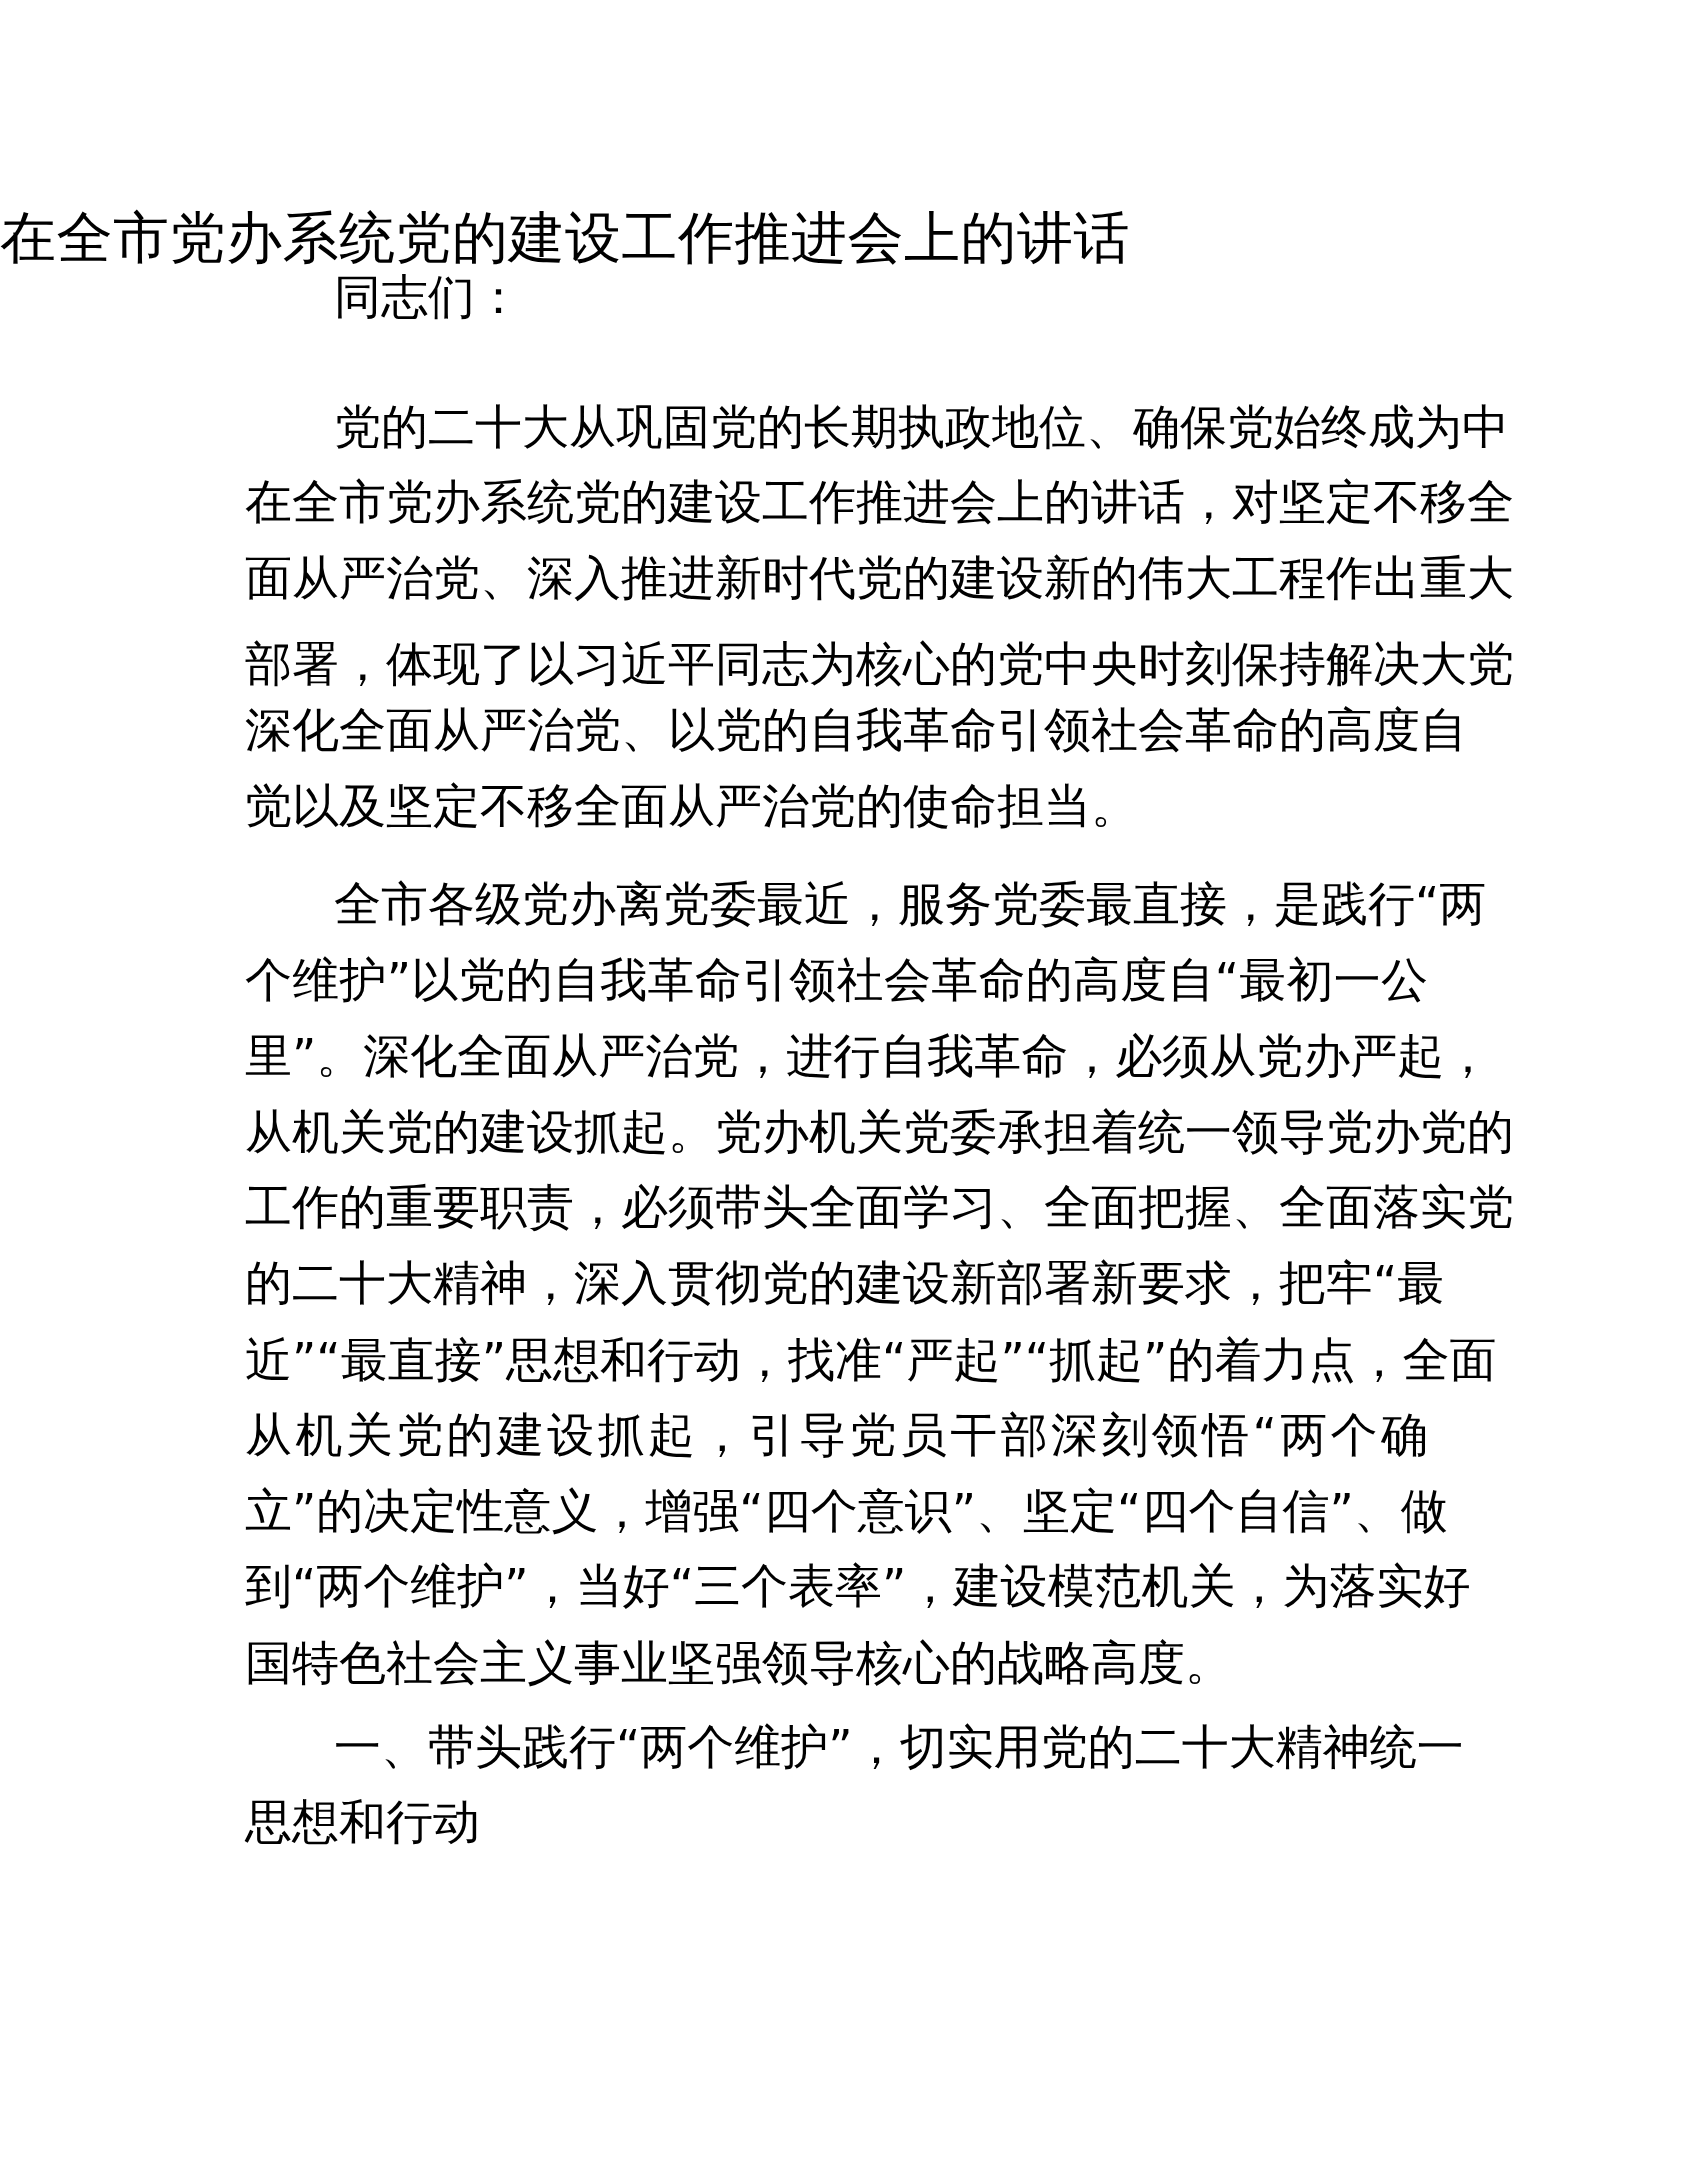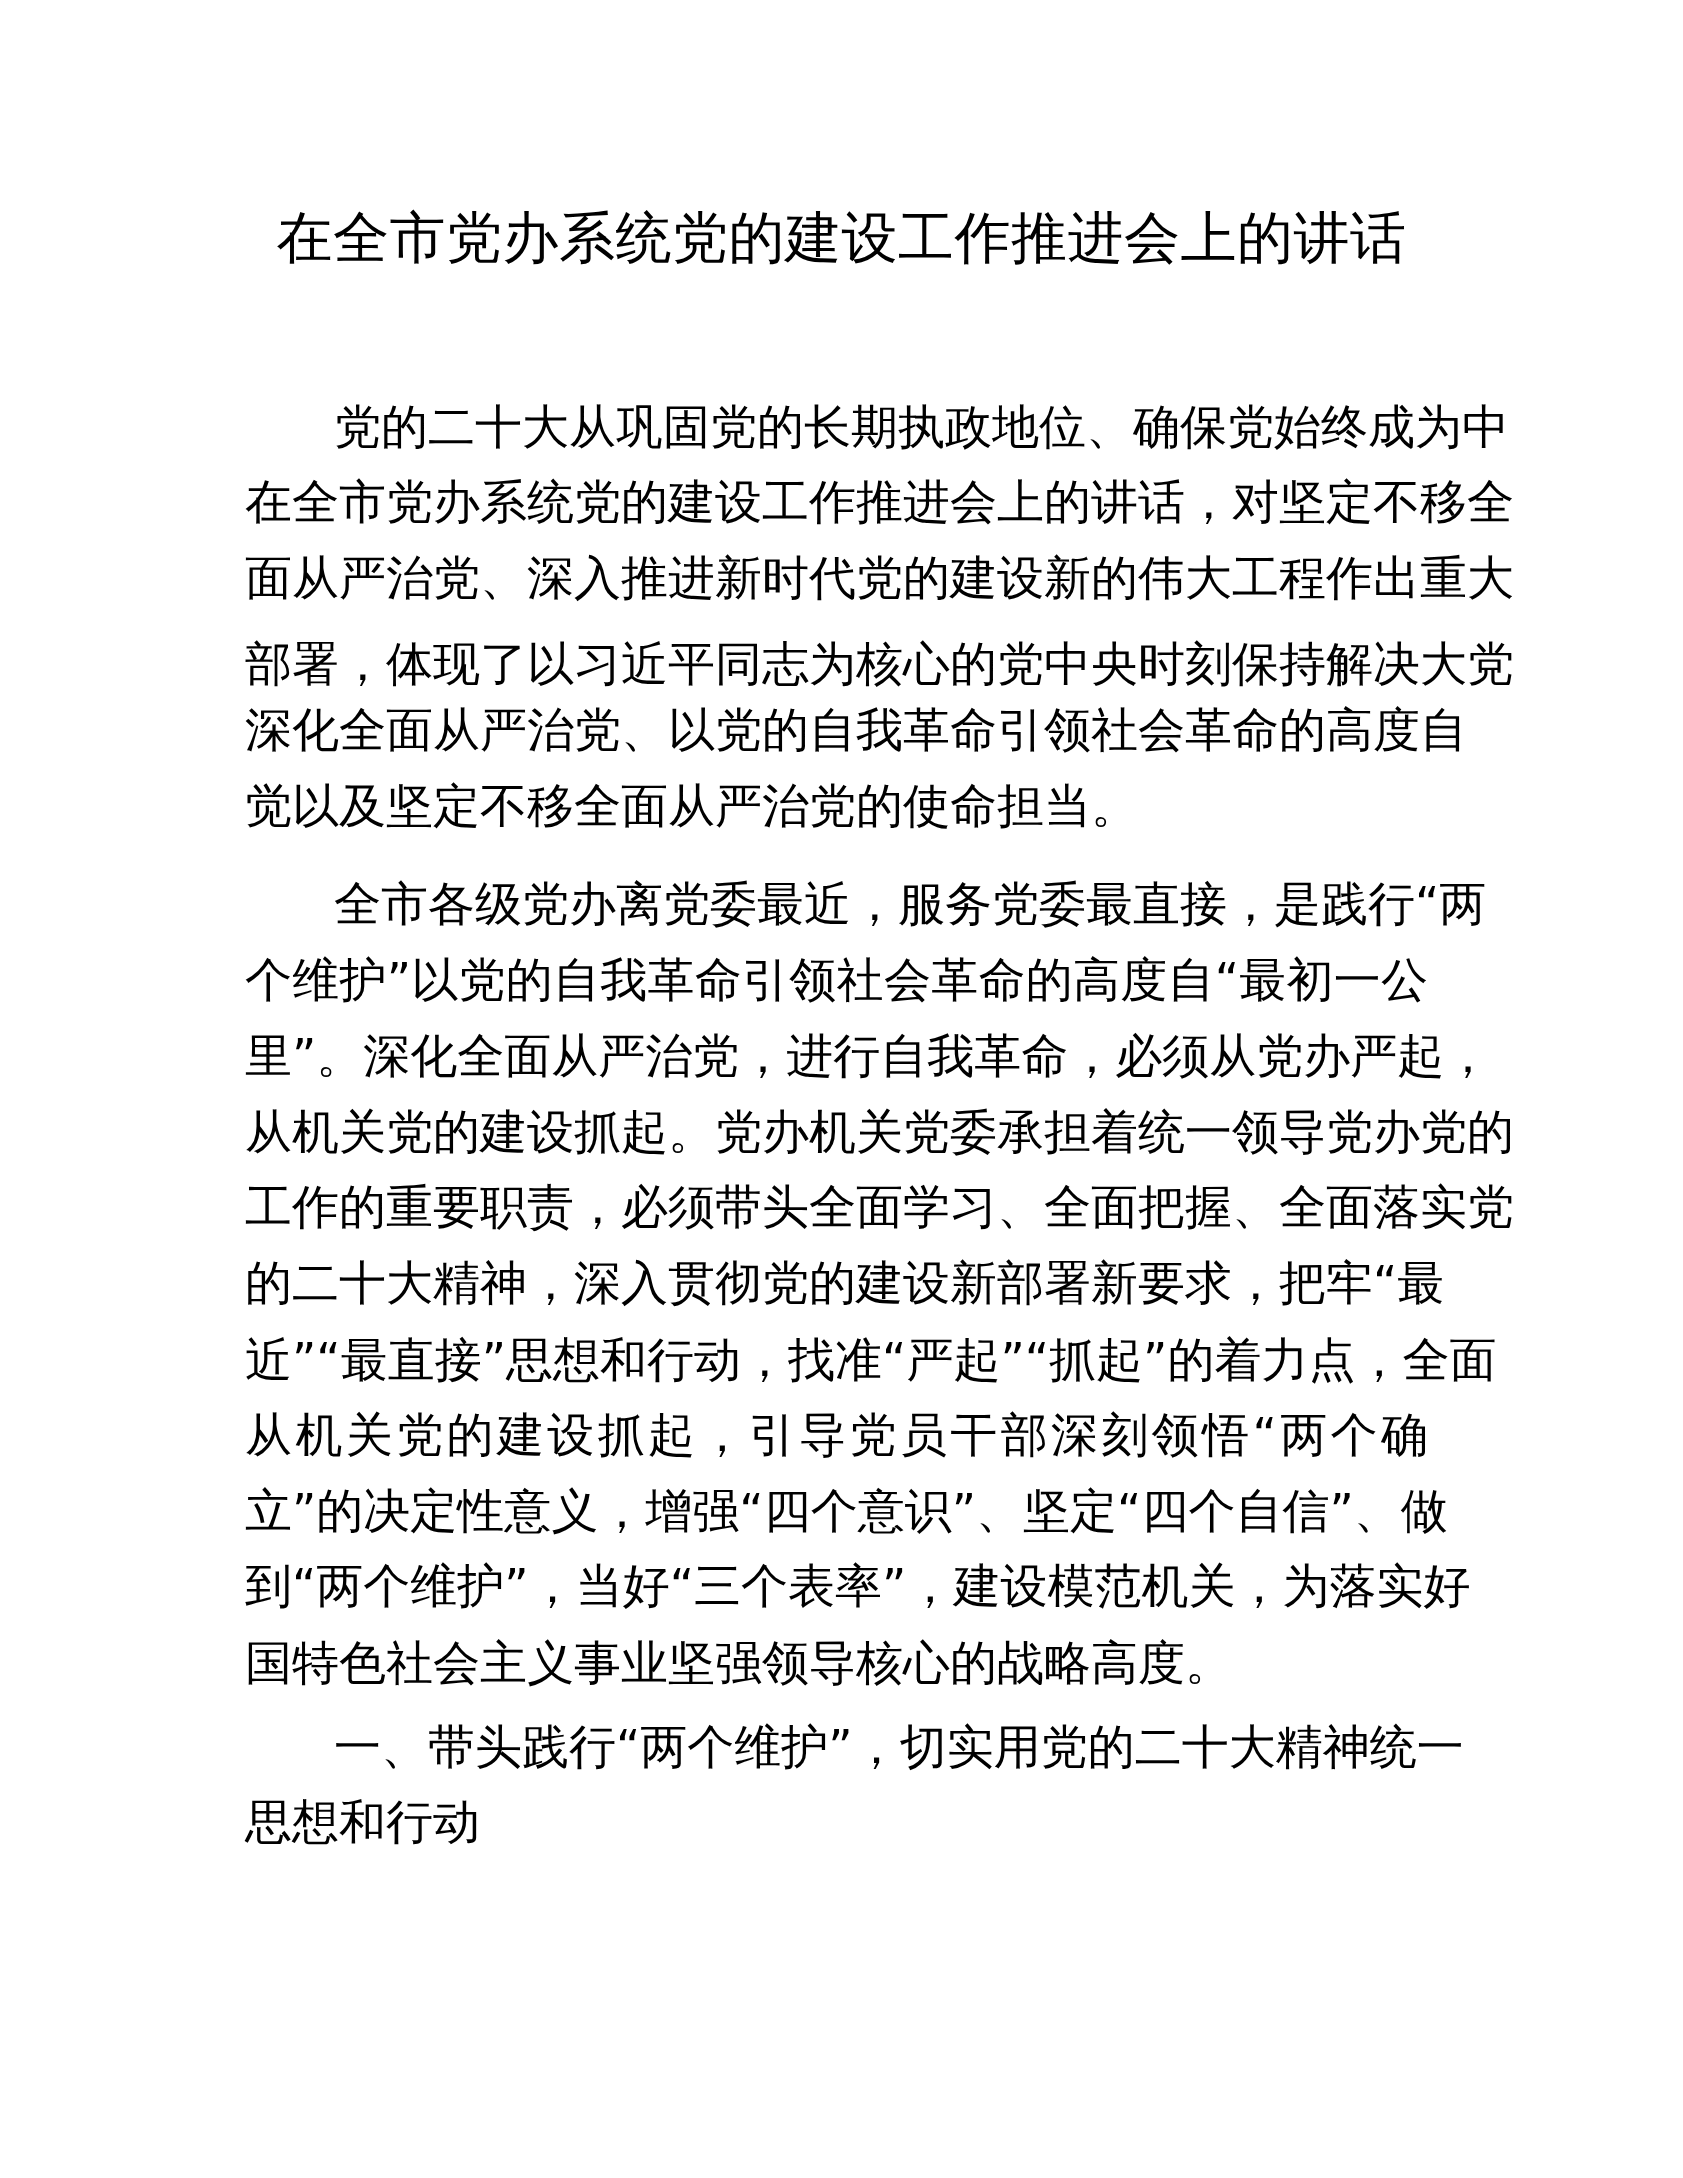--- a/index.html
+++ b/index.html
@@ -1,31 +1,32 @@
 <!DOCTYPE html>
 <html><head>
 <meta charset="utf-8">
 <style>
   html, body { margin:0; padding:0; background:#ffffff; }
   body { width:1683px; height:2178px; position:relative; overflow:hidden;
          font-family:"DejaVu Sans", "Liberation Sans", sans-serif; color:#000; }
   .page { position:absolute; left:0; top:0; width:1683px; height:2178px; background:#fff; }
-  .title { position:absolute; left:0; width:1683px; top:203px; text-align:center;
+  .title { position:absolute; left:0; width:1683px; top:203px; 
            font-size:56px; line-height:69px; letter-spacing:0.5px; white-space:nowrap; }
   .line { position:absolute; left:245px; width:1183px; font-size:47px; line-height:59px;
           white-space:nowrap; text-align:justify; text-align-last:justify; }
   .line.last { text-align-last:left; }
   .line.indent { left:334px; width:1094px; }
 </style>
 </head>
 <body>
 
 <div class="page">
   <div class="title">在全市党办系统党的建设工作推进会上的讲话</div>
 
+  <div class="line indent last" style="top:267px">同志们：</div>
 
   <div>
     <div class="line indent" style="top:397px">党的二十大从巩固党的长期执政地位、确保党始终成为中</div>
     <div class="line" style="top:472px">在全市党办系统党的建设工作推进会上的讲话，对坚定不移全</div>
     <div class="line" style="top:548px">面从严治党、深入推进新时代党的建设新的伟大工程作出重大</div>
     <div class="line" style="top:634px">部署，体现了以习近平同志为核心的党中央时刻保持解决大党</div>
     <div class="line" style="top:700px">深化全面从严治党、以党的自我革命引领社会革命的高度自</div>
     <div class="line last" style="top:776px">觉以及坚定不移全面从严治党的使命担当。</div>
   </div>
 

